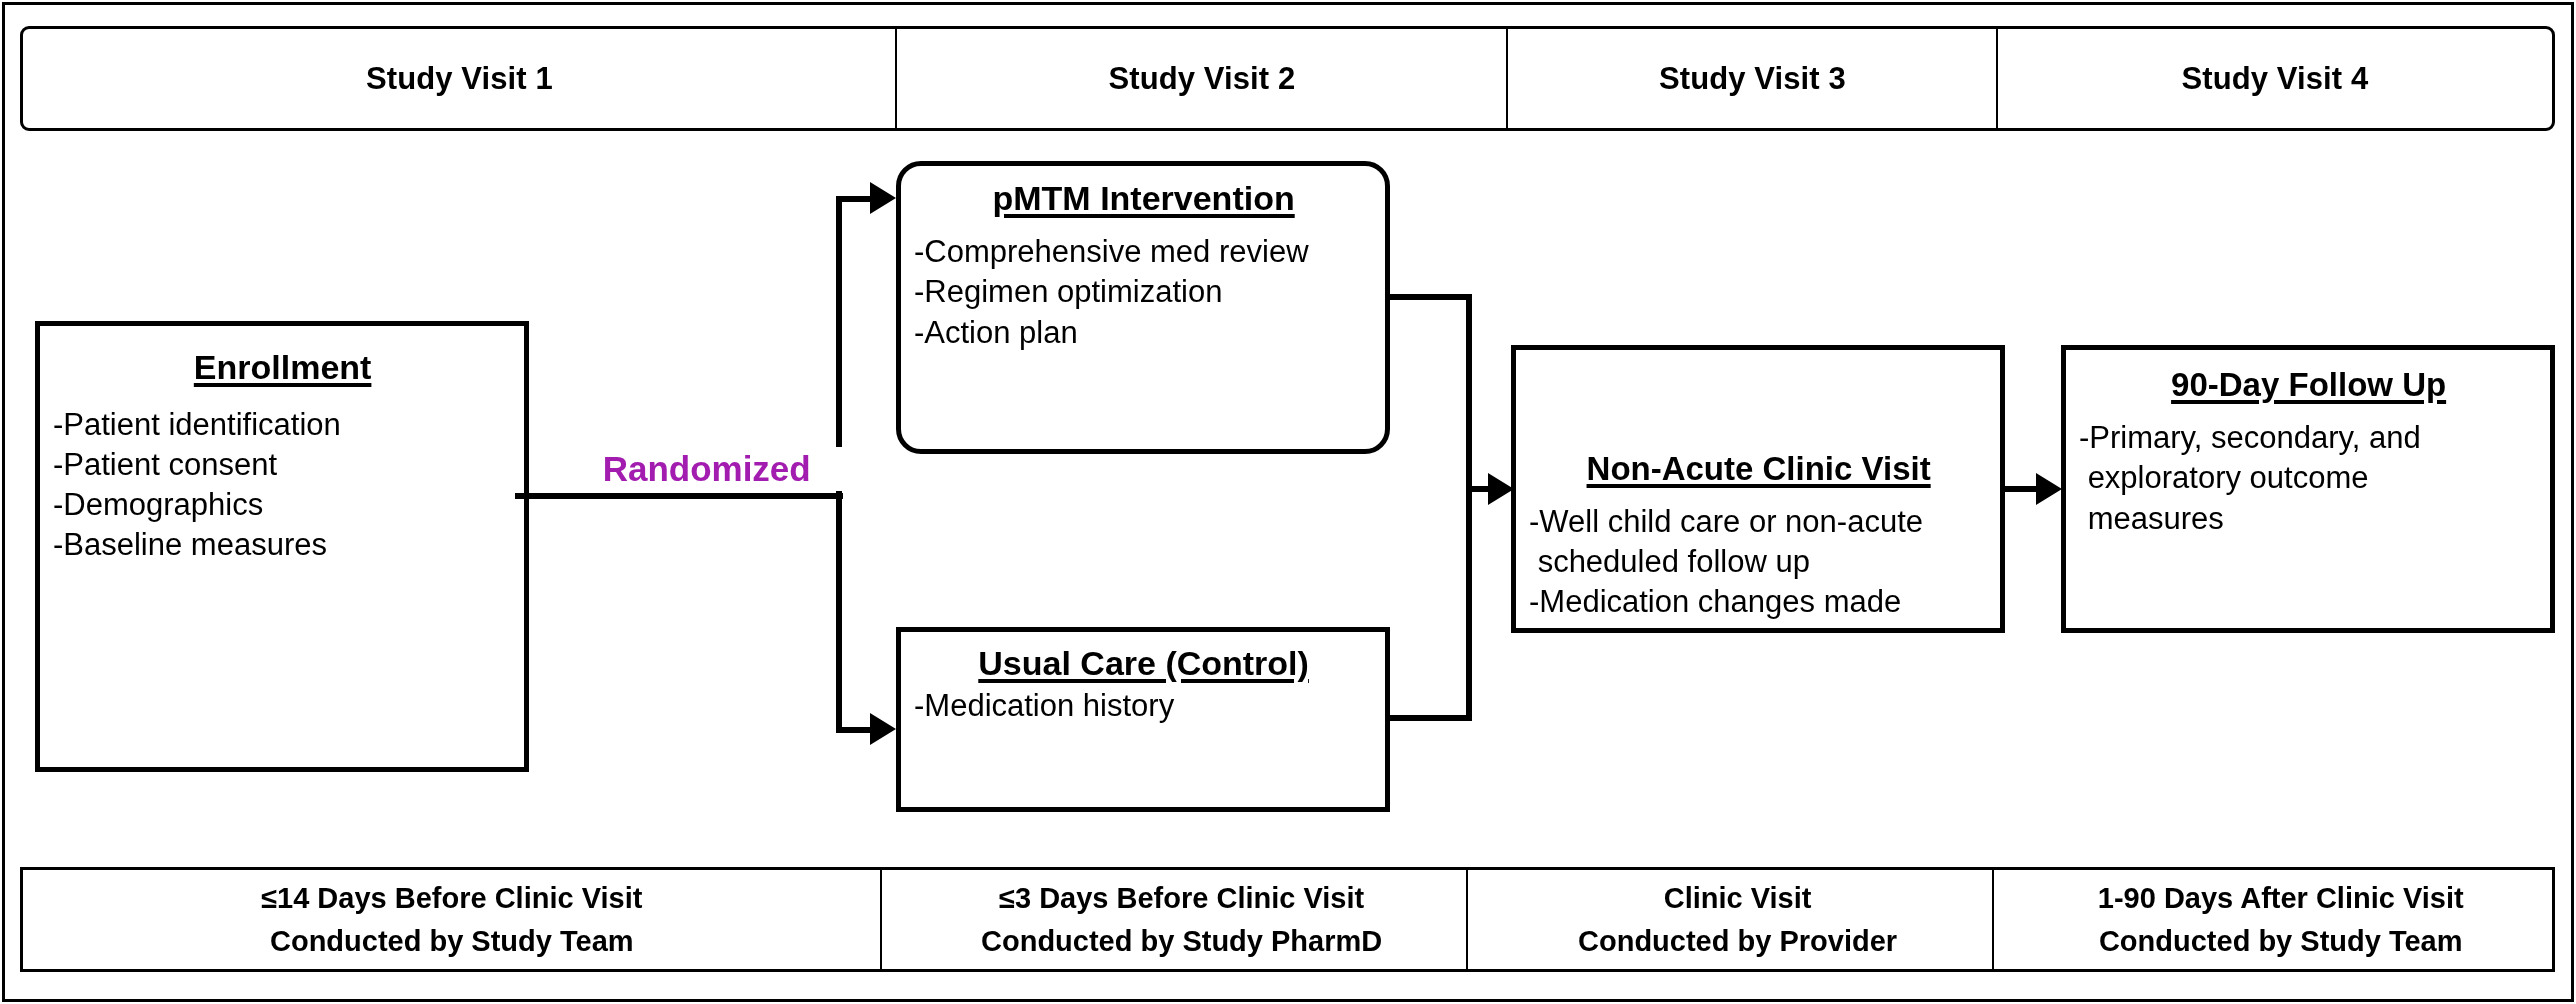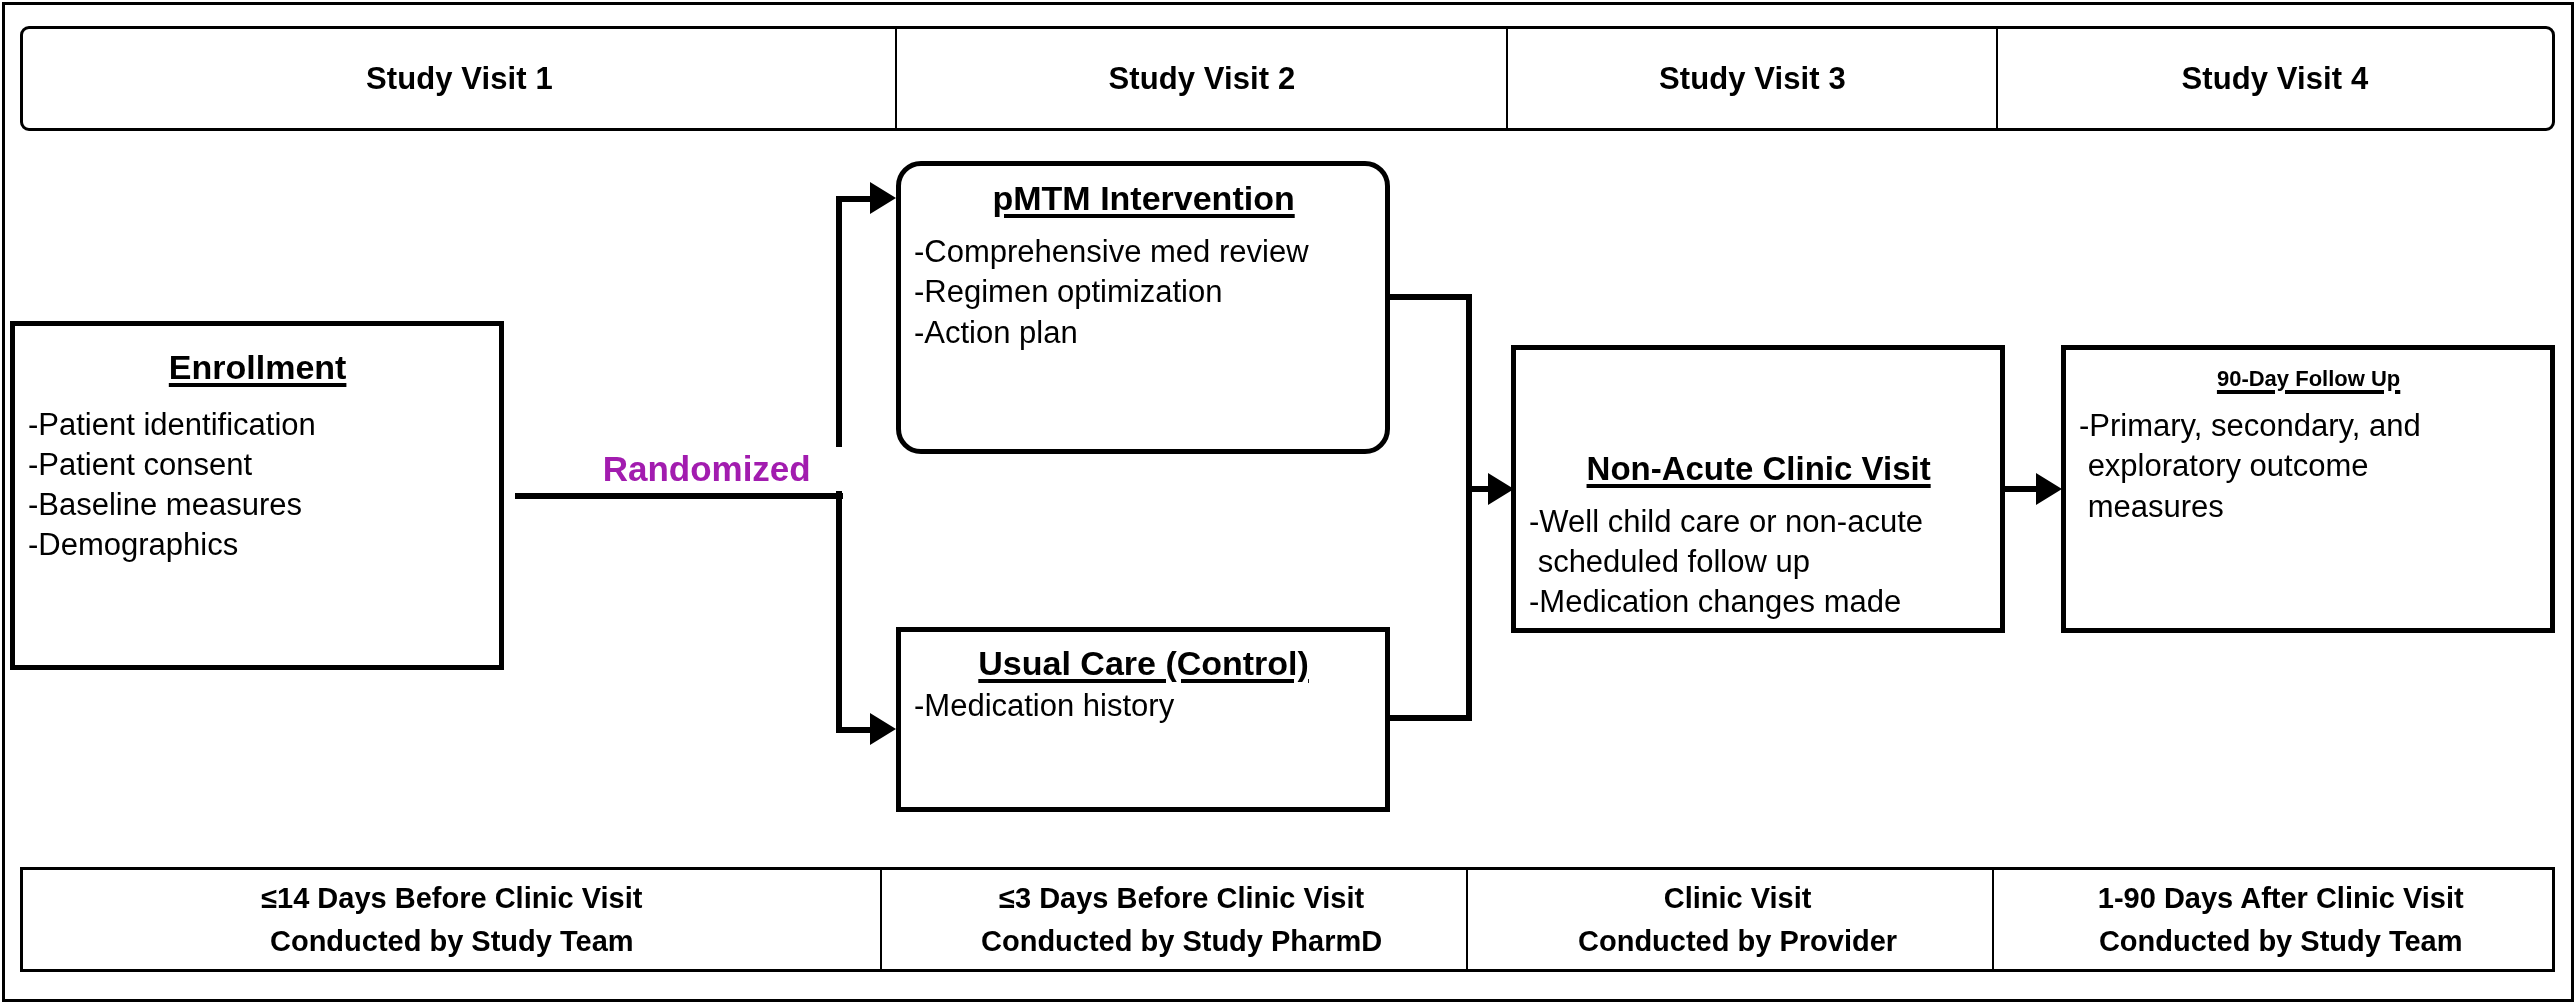--- a/index.html
+++ b/index.html
@@ -71,30 +71,30 @@
     margin-bottom:14px;
     white-space:nowrap;
   }
   .node-lines{
     font-size:31px;
     line-height:1.30;
     text-align:left;
   }
   .node-lines div{ white-space:pre-wrap; }
 
-  #node-enrollment   { left:10px;  top:321px;  width:494px;  height:349px;  justify-content:flex-start; padding-top:21.5px;}
+  #node-enrollment   { left:35px;  top:321px;  width:494px;  height:451px;  justify-content:flex-start; padding-top:21.5px;}
   #node-enrollment .node-title{margin-bottom:18px;}
   #node-pmtm         { left:896px;top:161px;  width:494px;  height:293px;  justify-content:flex-start; padding-top:13px;border-radius:25px;}
   #node-usualcare    { left:896px;top:627px; width:494px;  height:185px;  justify-content:flex-start; padding-top:12px;}
   #node-nonacute     { left:1511px;top:345px;  width:494px;  height:288px;  justify-content:flex-end; padding-top:11.8px;}
   #node-followup     { left:2061px;top:345px;  width:494px;  height:288px;  justify-content:flex-start; padding-top:16px;}
 
   #node-usualcare .node-title{margin-bottom:3.2px;}
   #node-nonacute  .node-title{font-size:33px;}
-  #node-followup  .node-title{font-size:22px;}
+  #node-followup  .node-title{font-size:33px;}
 
   
   .hline{position:absolute;background:#000;height:5.9px;}
   .vline{position:absolute;background:#000;width:5.9px;}
   .arrowhead{
     position:absolute;
     width:0;height:0;
     border-top:16px solid transparent;
     border-bottom:16px solid transparent;
     border-left:26px solid #000;
@@ -133,22 +133,22 @@
     <div class="band-cell" style="width:553px">
       <span>Study Visit 4</span>
     </div>
   </div>
 
   <div class="node" id="node-enrollment">
     <div class="node-title">Enrollment</div>
     <div class="node-lines">
       <div>-Patient identification</div>
       <div>-Patient consent</div>
+      <div>-Demographics</div>
       <div>-Baseline measures</div>
-      <div>-Demographics</div>
     </div>
   </div>
 
   <div class="node" id="node-pmtm">
     <div class="node-title">pMTM Intervention</div>
     <div class="node-lines">
       <div>-Comprehensive med review</div>
       <div>-Regimen optimization</div>
       <div>-Action plan</div>
     </div>

